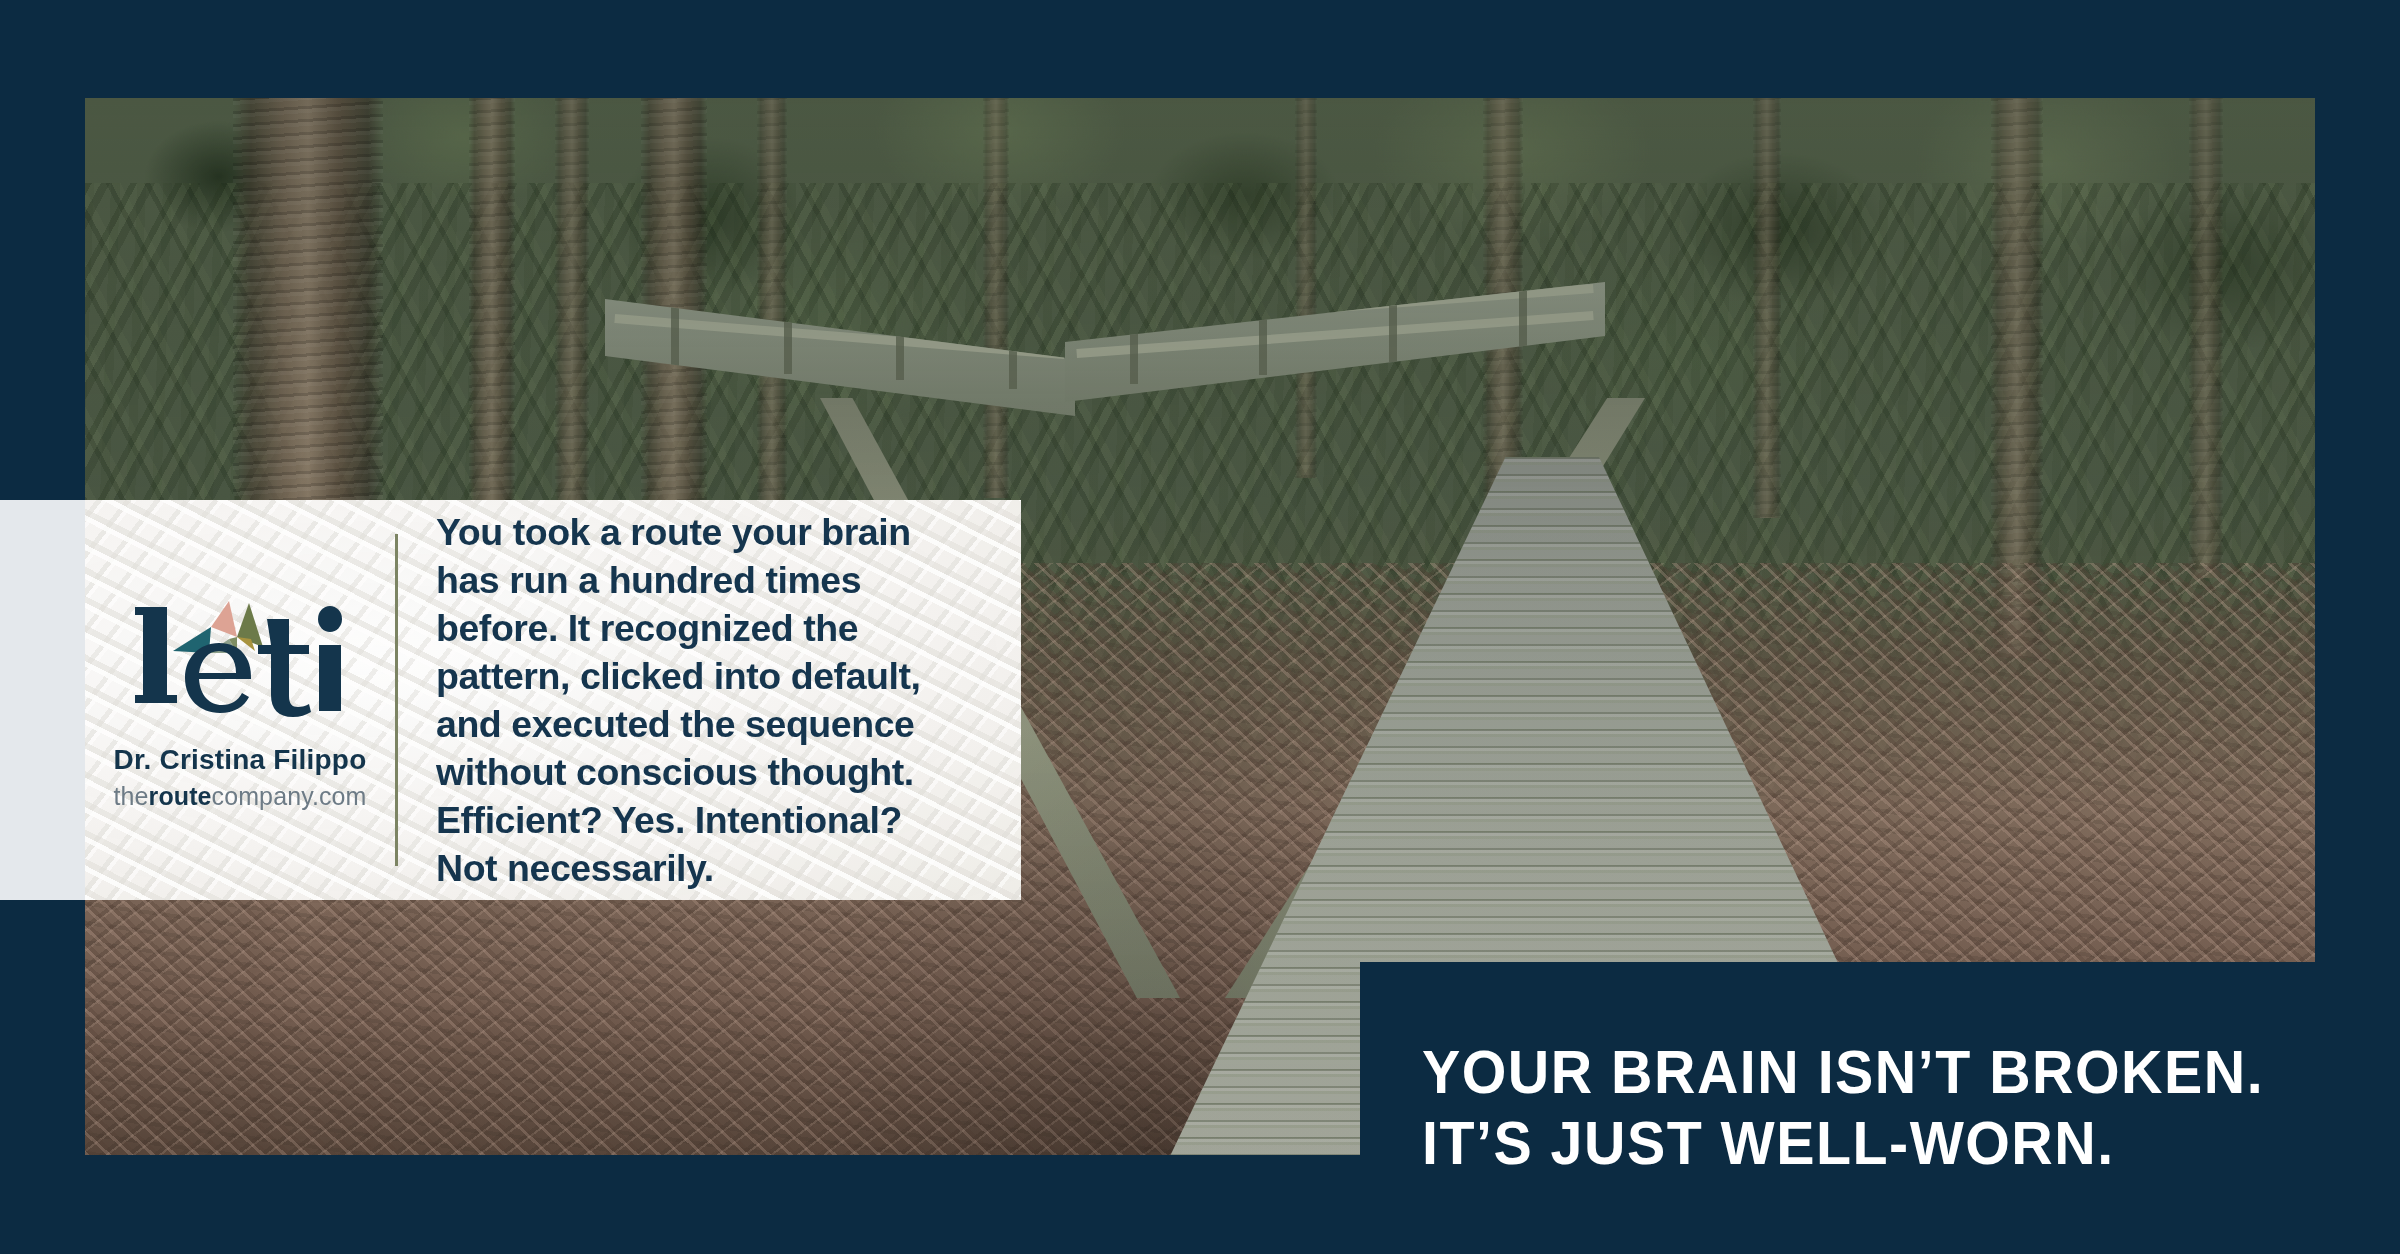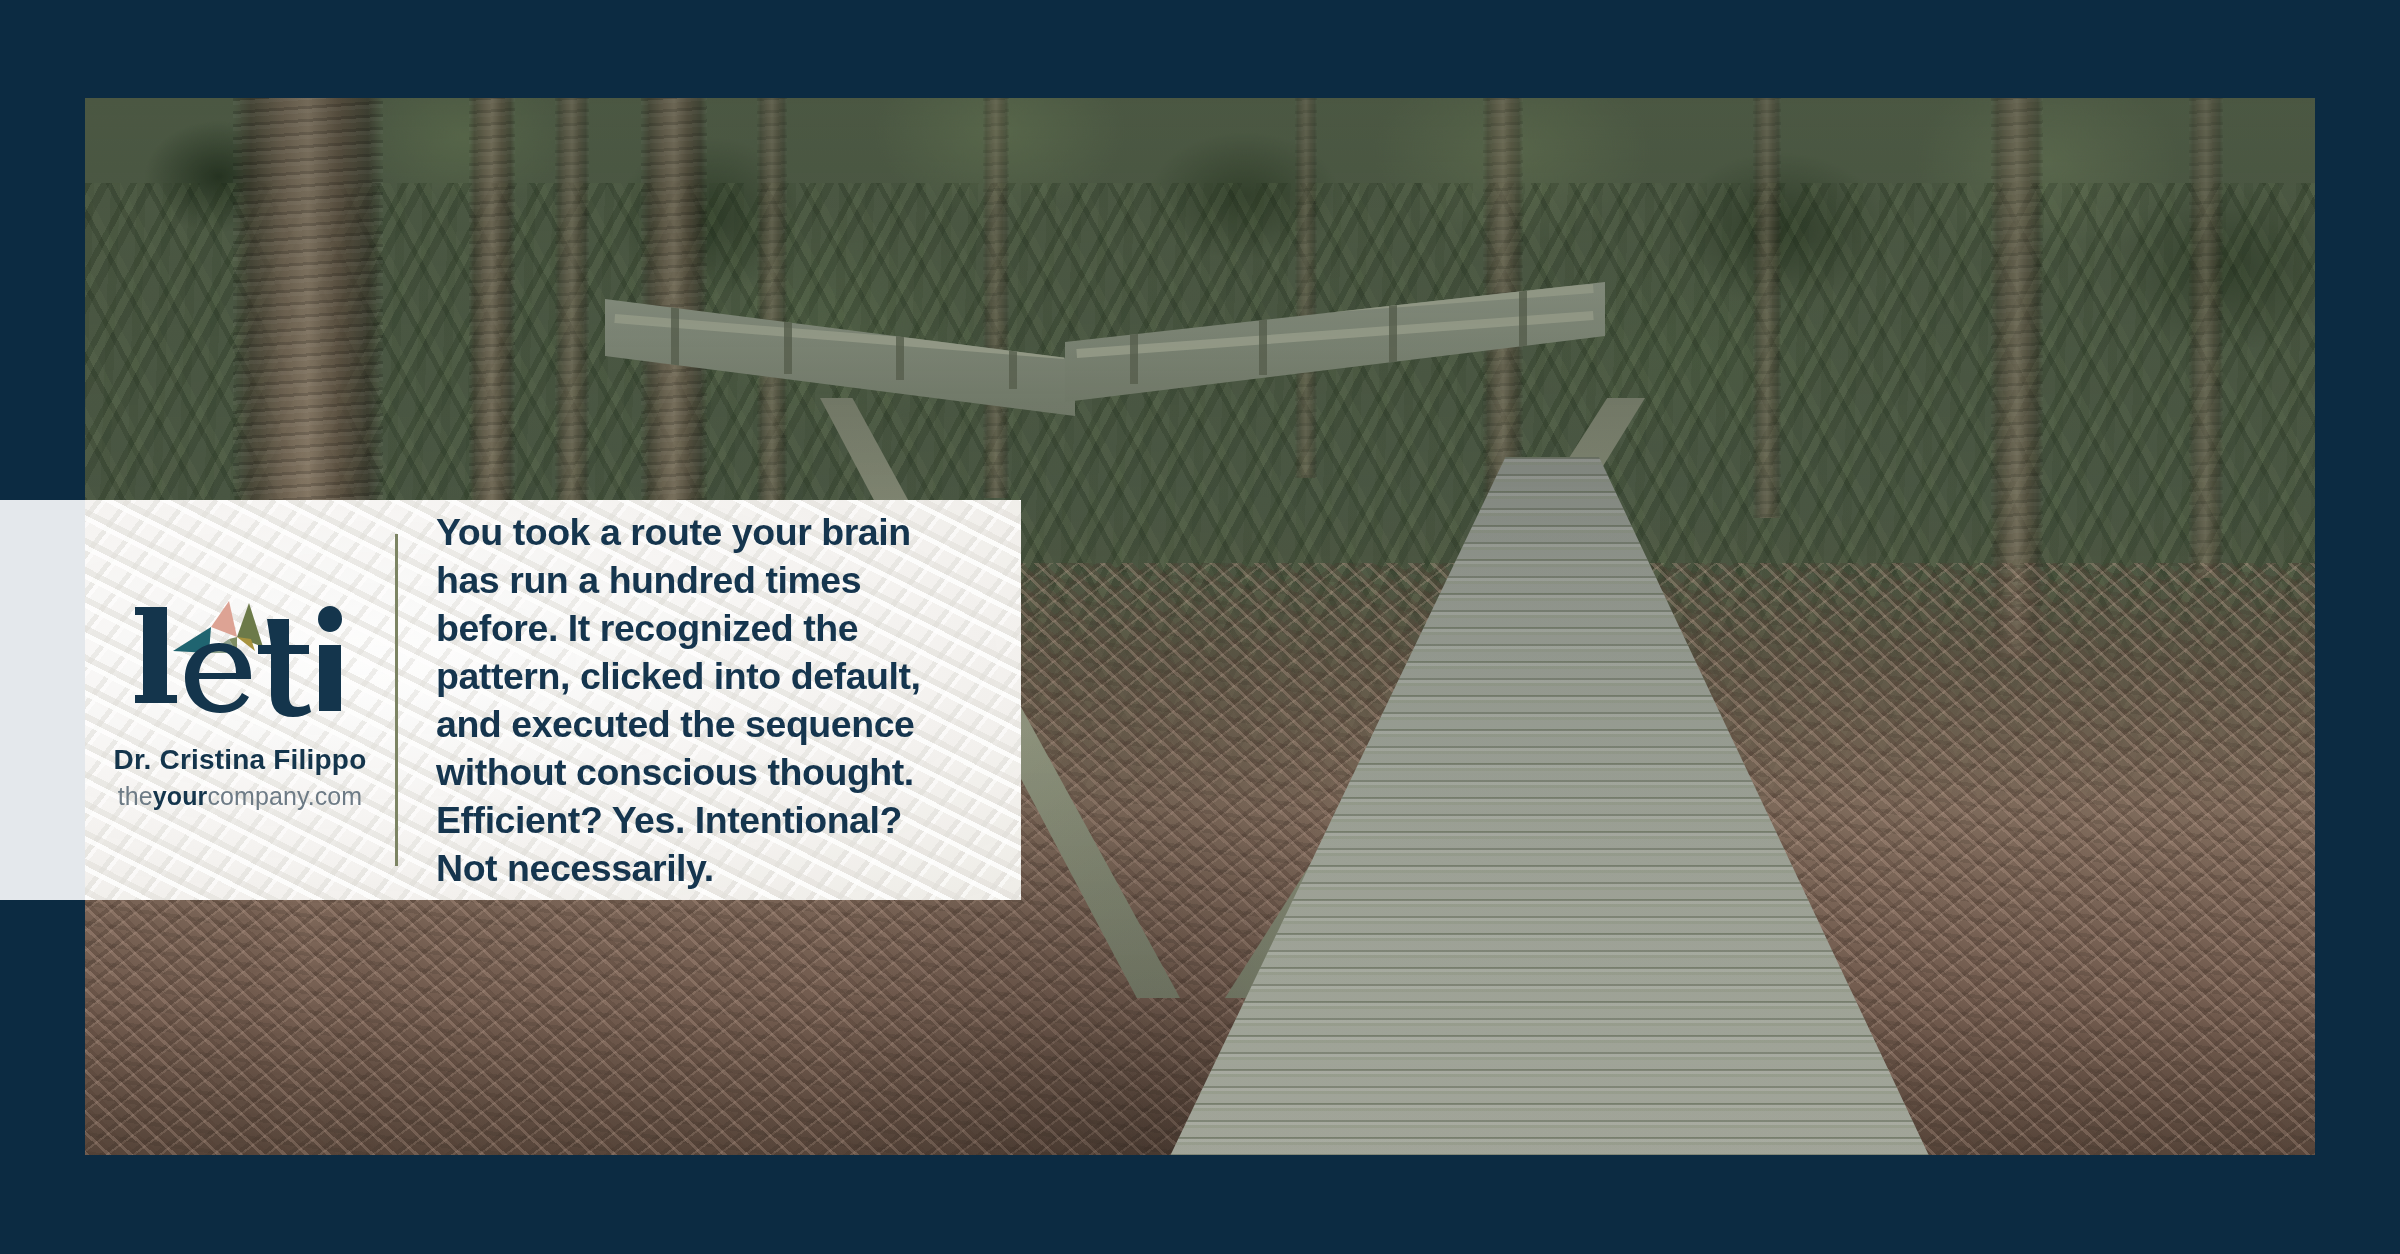--- a/index.html
+++ b/index.html
@@ -382,26 +382,30 @@
               <path d="M134,30 h22 v26 h20 v9 h-20 v42 c0,8 3,11 9,11 4,0 8,-1 11,-3 l2,8 c-5,3 -11,5 -18,5 -15,0 -22,-8 -22,-22 V65 h-13 v-9 h13 z"></path>
 
               <rect x="186" y="56" width="22" height="66"></rect>
               <ellipse cx="197" cy="30" rx="12" ry="13"></ellipse>
             </g>
           </svg>
         </div>
 
         <div class="byline">Dr. Cristina Filippo</div>
 
-        <div class="weburl"><span>the</span><b>your</b><span>company.com</span></div>
+        <div class="weburl"><span>the</span><b>route</b><span>company.com</span></div>
       </div>
 
       <div class="card-divider"></div>
 
       <div class="card-right">
         <p class="quote-text">You took a route your brain has run a hundred times before. It recognized the pattern, clicked into default, and executed the sequence without conscious thought. Efficient? Yes. Intentional? Not necessarily.</p>
       </div>
 
     </div>
   </div>
 
+  <div class="headline-block">
+    <h1 class="headline">YOUR BRAIN ISN’T BROKEN.</h1>
+    <h1 class="headline">IT’S JUST WELL-WORN.</h1>
+  </div>
 
 </div>
 
 </body></html>

